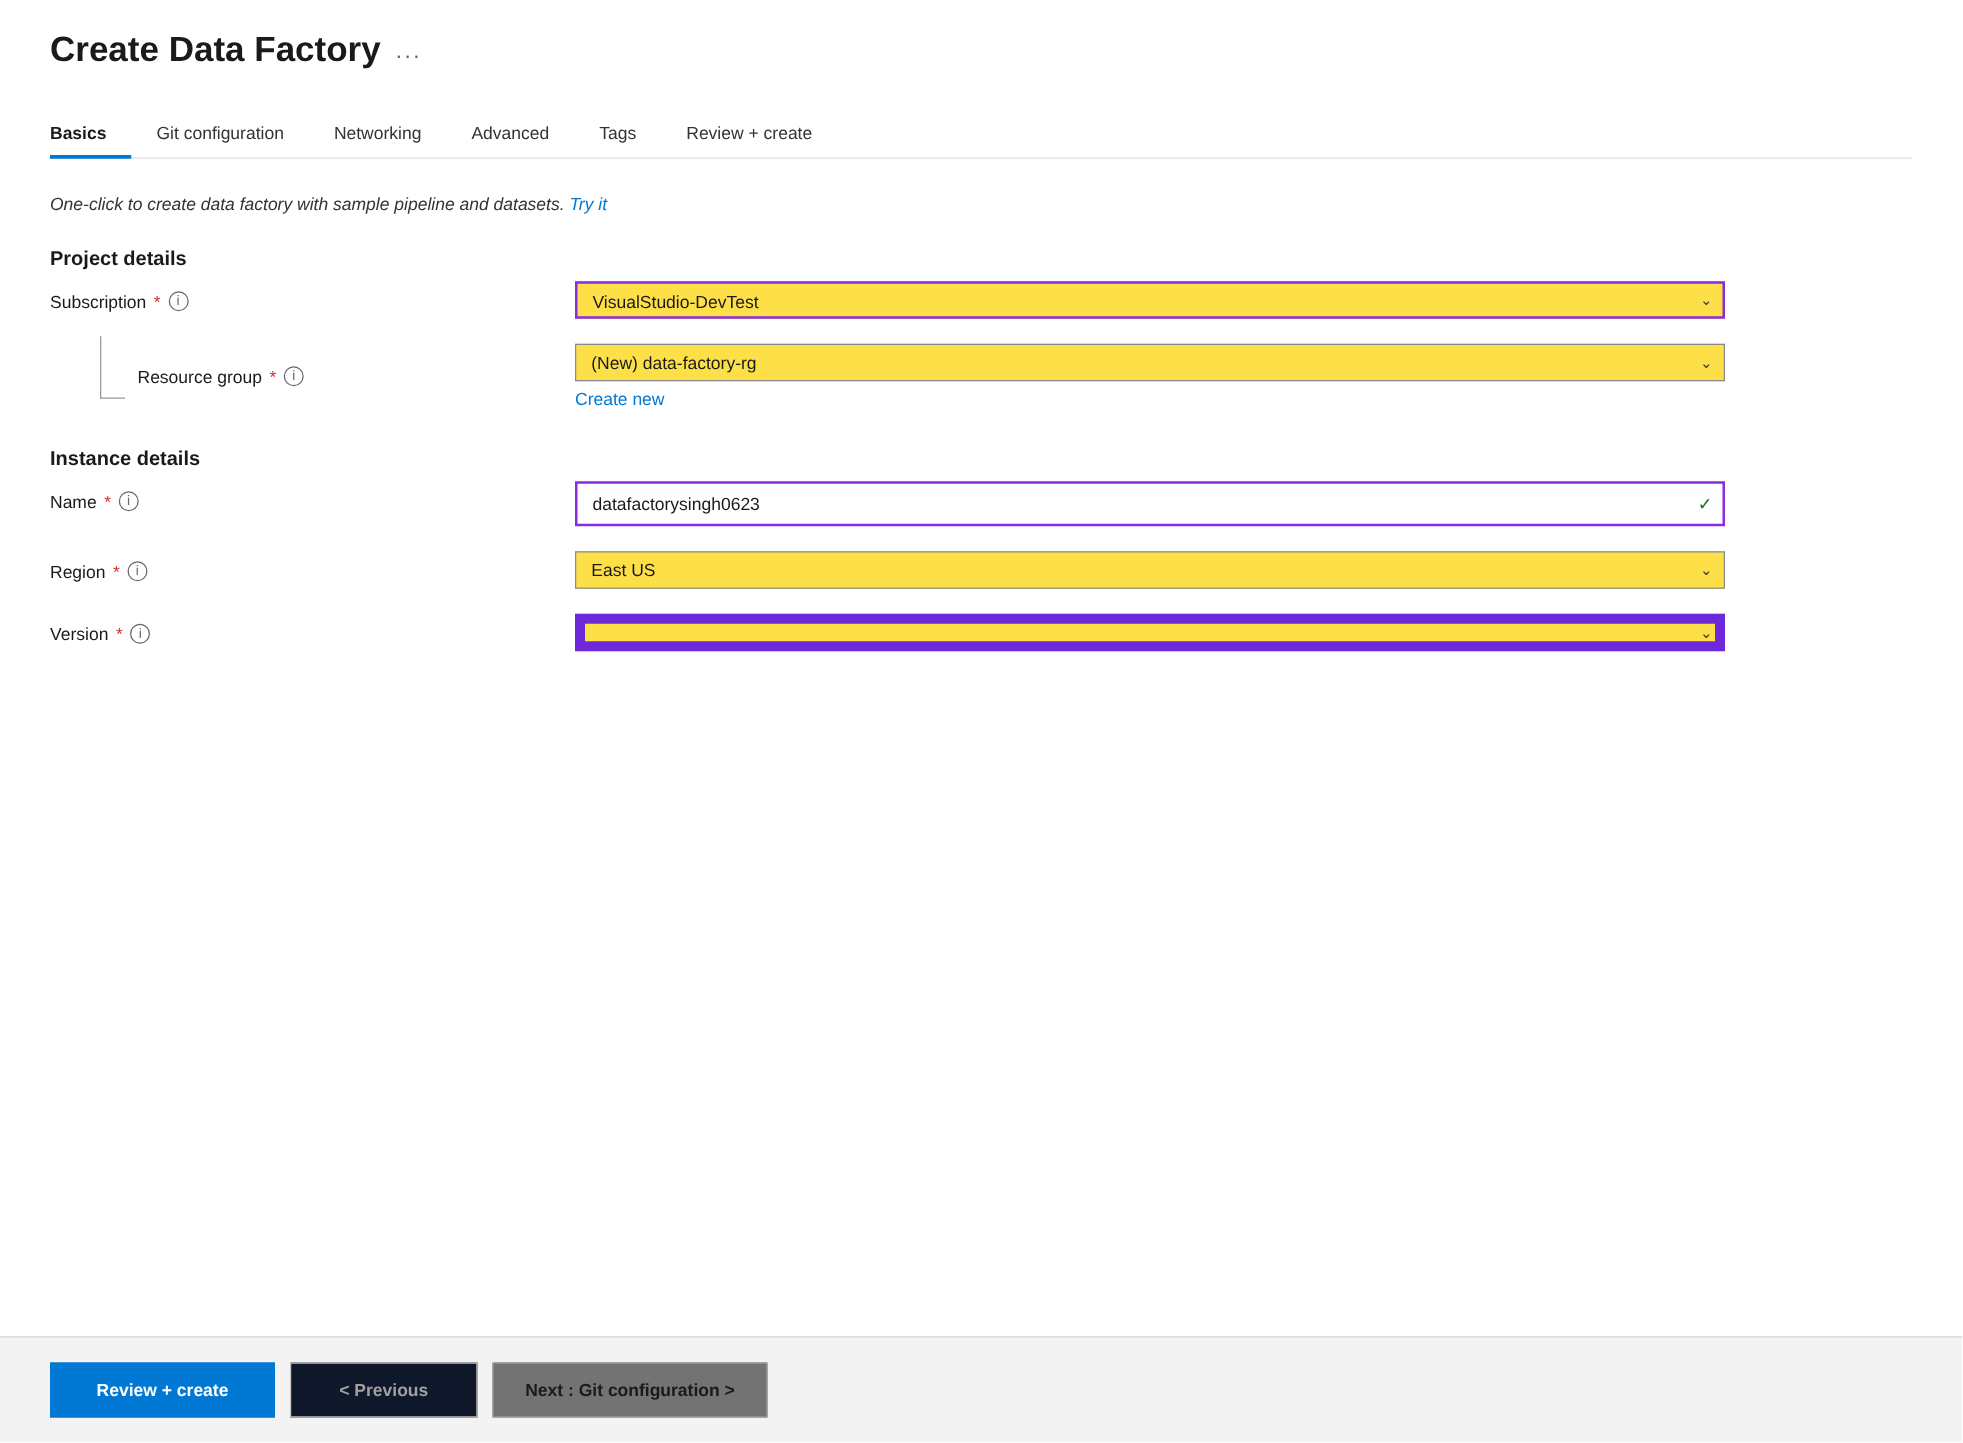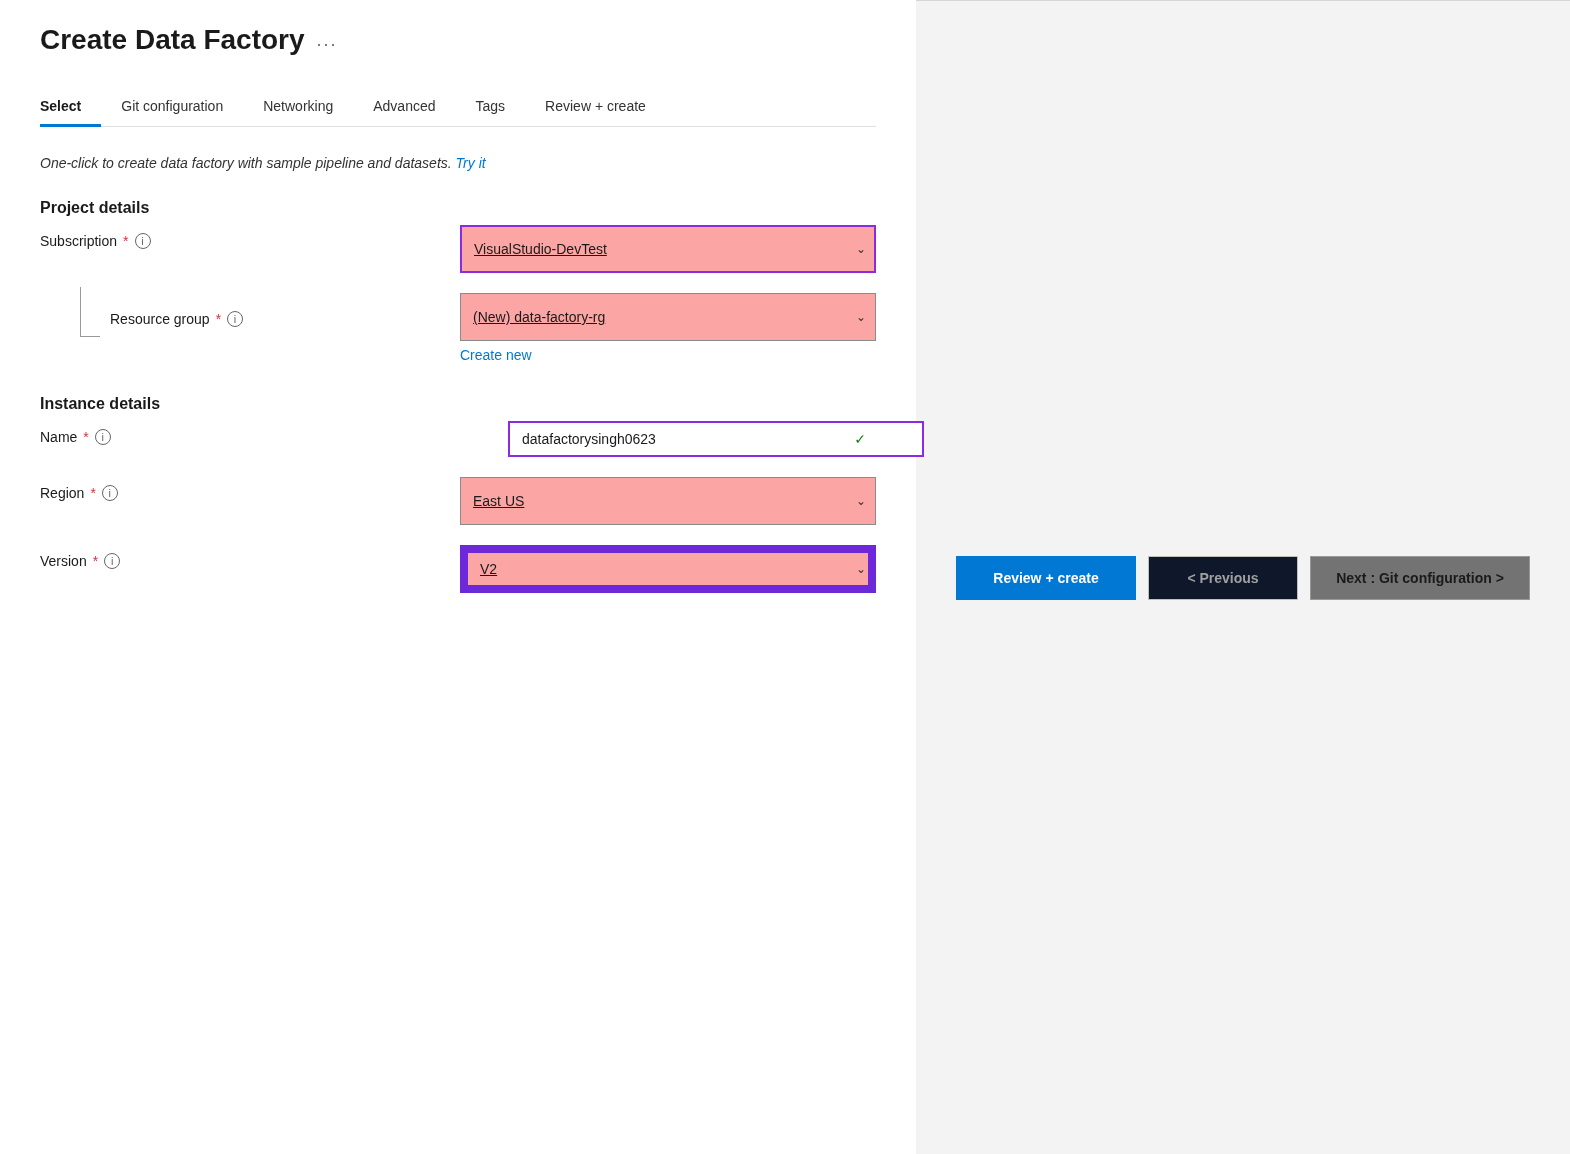--- a/index.html
+++ b/index.html
@@ -12,21 +12,21 @@
       font-family: 'Segoe UI', -apple-system, BlinkMacSystemFont, sans-serif;
       background: #fff;
       color: #1a1a1a;
       font-size: 14px;
       width: 1570px;
       min-height: 1154px;
     }
 
     .page-container {
       display: flex;
-      flex-direction: row;
+      flex-direction: column;
       min-height: 1154px;
       background: #fff;
       border-radius: 28px;
     }
 
     .main-content {
       flex: 1;
       padding: 24px 40px 40px 40px;
     }
 
@@ -153,30 +153,29 @@
 
     .form-control-container {
       flex: 1;
       max-width: 920px;
     }
 
     .form-select {
       width: 100%;
       padding: 6px 36px 6px 12px;
       border: 1px solid #8a8a8a;
-      background: #fca5a5;
+      background: #fde047;
       font-size: 14px;
       color: #1a1a1a;
       cursor: pointer;
       appearance: none;
       -webkit-appearance: none;
-      height: 48px;
+      height: 30px;
       position: relative;
       outline: none;
-      text-decoration: underline;
     }
 
     .form-select.focused {
       border: 2px solid #8a2be2;
       outline: none;
     }
 
     .form-select.blue-focused {
       border: 8px solid #6d28d9;
       outline: none;
@@ -209,21 +208,20 @@
     }
 
     .form-input {
       width: 100%;
       padding: 6px 12px;
       border: 2px solid #8a2be2;
       font-size: 14px;
       color: #1a1a1a;
       height: 36px;
       outline: none;
-      margin-left: 48px;
     }
 
     .form-input.with-check {
       padding-right: 36px;
     }
 
     .create-new-link {
       color: #0078d4;
       cursor: pointer;
       font-size: 14px;
@@ -298,21 +296,21 @@
 <div class="page-container">
   <div class="main-content">
 
     <div class="page-header">
       <h1 class="page-title">Create Data Factory</h1>
       <span class="header-ellipsis">...</span>
     </div>
 
     <div class="tabs-container">
       <div class="tab-item active">
-        <span>Select</span>
+        <span>Basics</span>
       </div>
       <div class="tab-item">
         <span>Git configuration</span>
       </div>
       <div class="tab-item">
         <span>Networking</span>
       </div>
       <div class="tab-item">
         <span>Advanced</span>
       </div>

